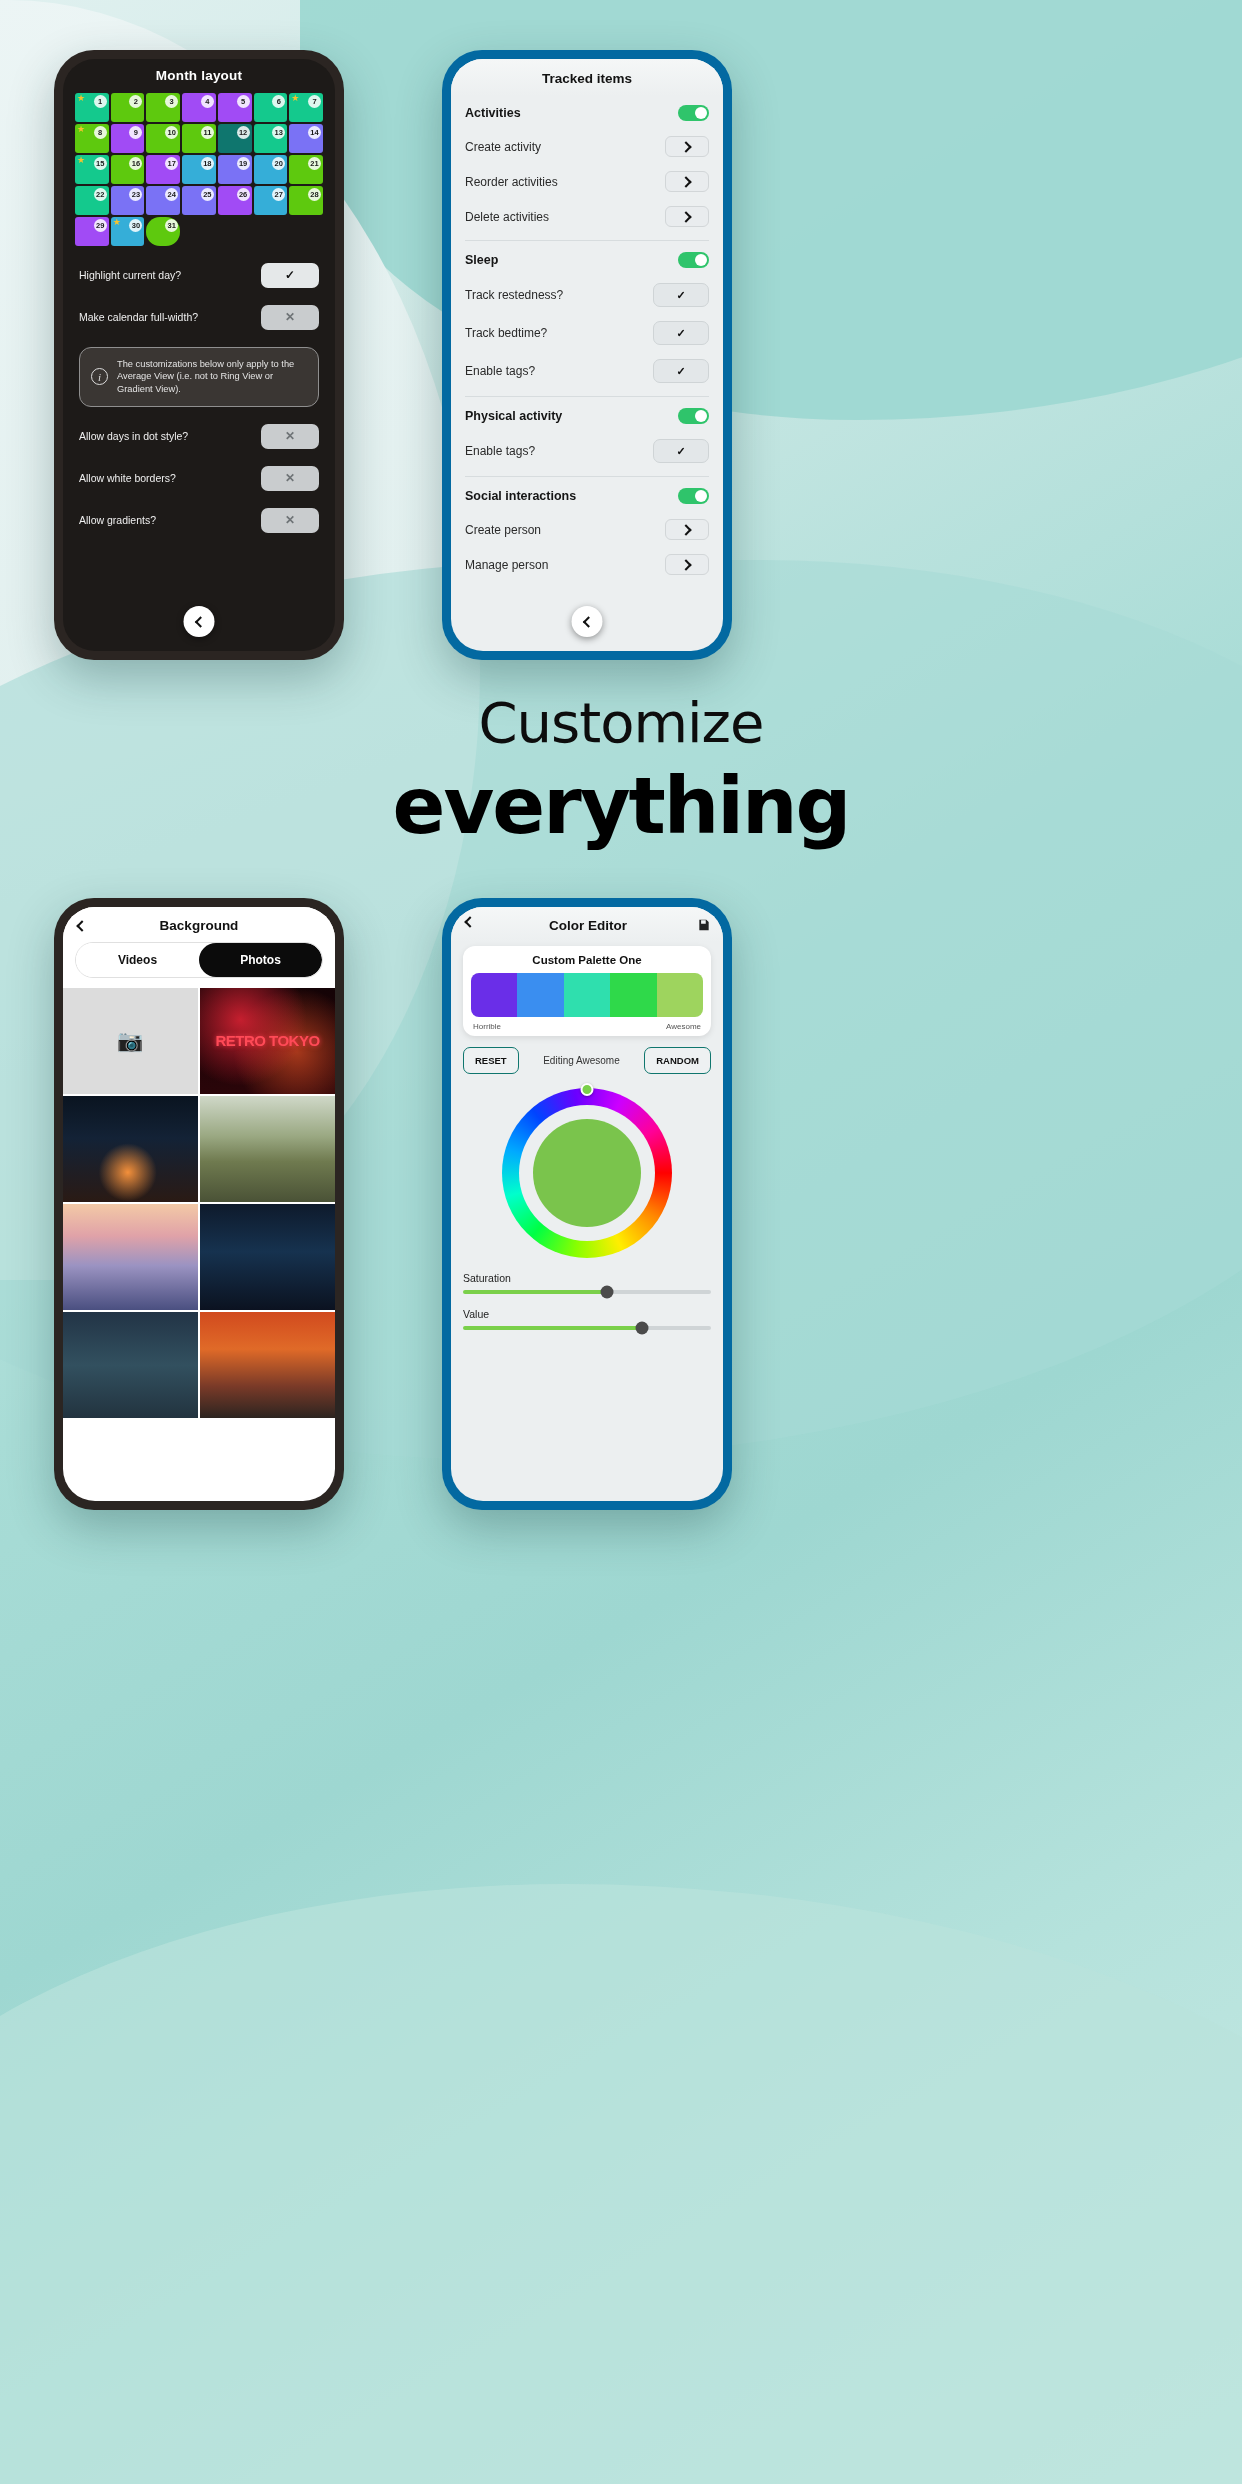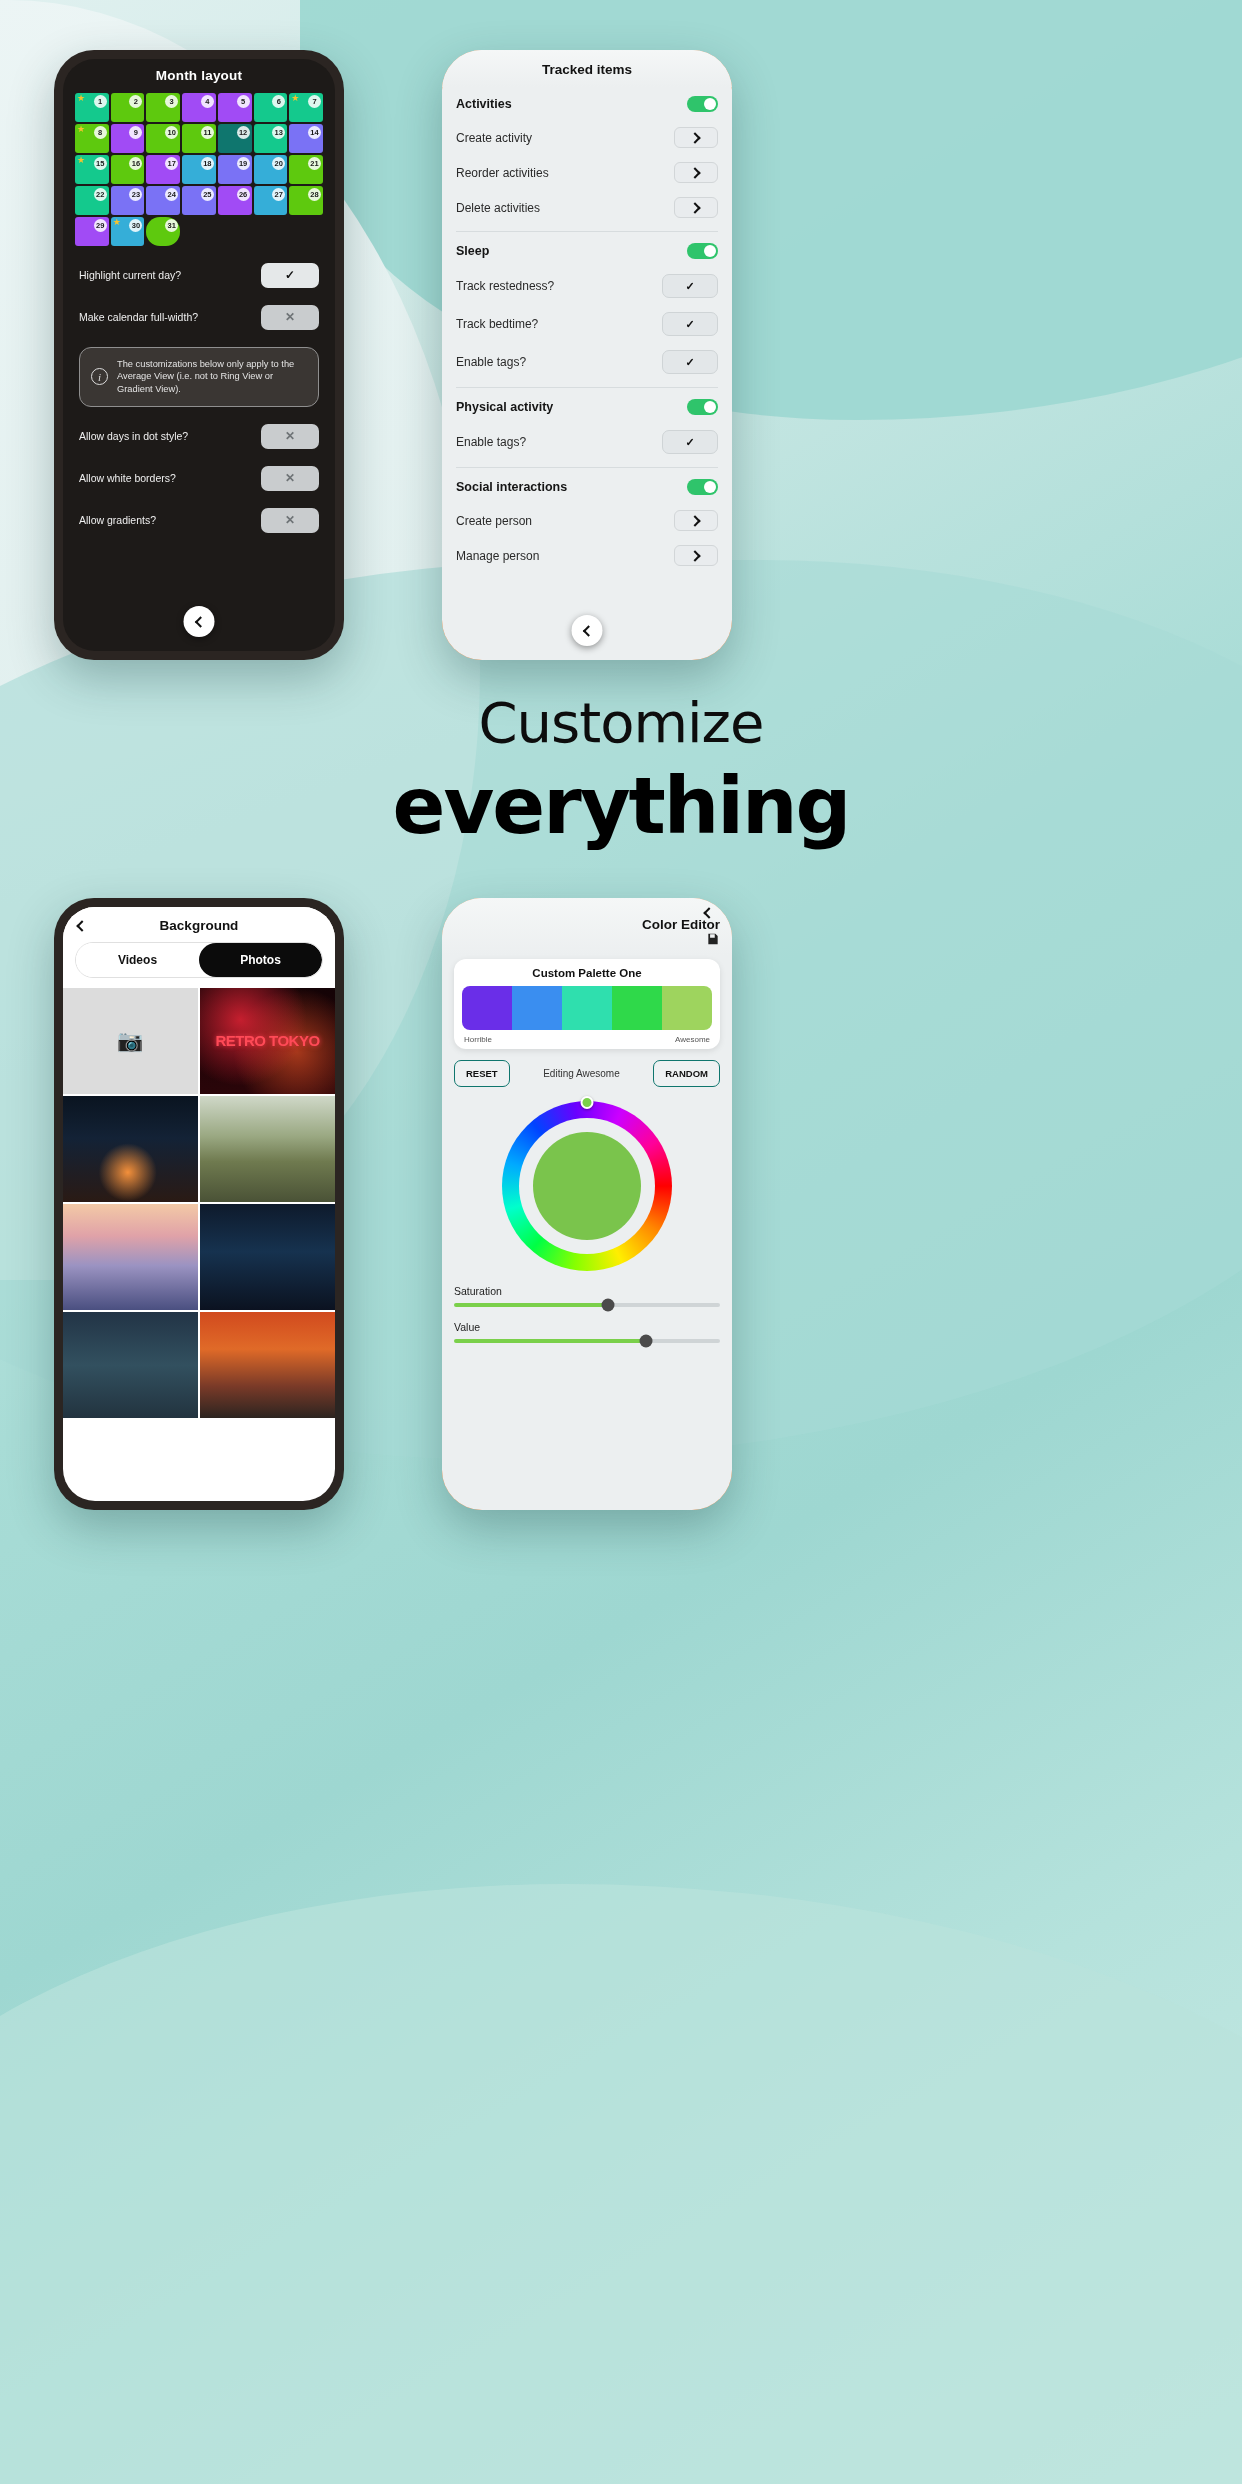--- a/index.html
+++ b/index.html
@@ -38,21 +38,21 @@
   }
 
   
   .phone {
     position: absolute;
     border-radius: 40px;
     box-shadow: 0 18px 46px rgba(20,60,58,.30);
     overflow: hidden;
   }
   .phone.dark  { background: #2b2522; padding: 9px; }
-  .phone.light { background: #f97316; }
+  .phone.light { background: #0369a1; padding: 9px; }
   .screen {
     width: 100%; height: 100%;
     border-radius: 32px;
     overflow: hidden;
     position: relative;
   }
   .screen.dark  { background: #1d1a18; }
   .screen.light { background: #eceff0; }
 
   
@@ -218,23 +218,22 @@
   }
   .tile-moon {
     background: linear-gradient(180deg,#223446 0%, #32505f 50%, #22333f 100%);
   }
   .tile-canyon {
     background: linear-gradient(180deg,#d14a1e 0%, #e06a28 35%, #7a3a28 70%, #2c2420 100%);
   }
 
   
   .scr4-bar {
-    display:flex; align-items:flex-end; padding: 11px 12px 9px;
+    display:flex; align-items:flex-start; padding: 11px 12px 9px;
     background: linear-gradient(#f5f7f7,#eceff0);
-    flex-direction: column;
   }
   .scr4-title { flex:1; text-align:center; font-size:13.5px; font-weight:700; color:#111; }
   .save-icon { width:16px; display:flex; justify-content:flex-end; }
 
   .palette-card {
     margin: 4px 12px 0; background:#fff; border-radius:12px;
     box-shadow: 0 2px 6px rgba(0,0,0,.10); padding: 8px 8px 5px;
   }
   .palette-name { text-align:center; font-size:11.5px; font-weight:600; color:#111; margin-bottom:7px; }
   .palette-strip {

